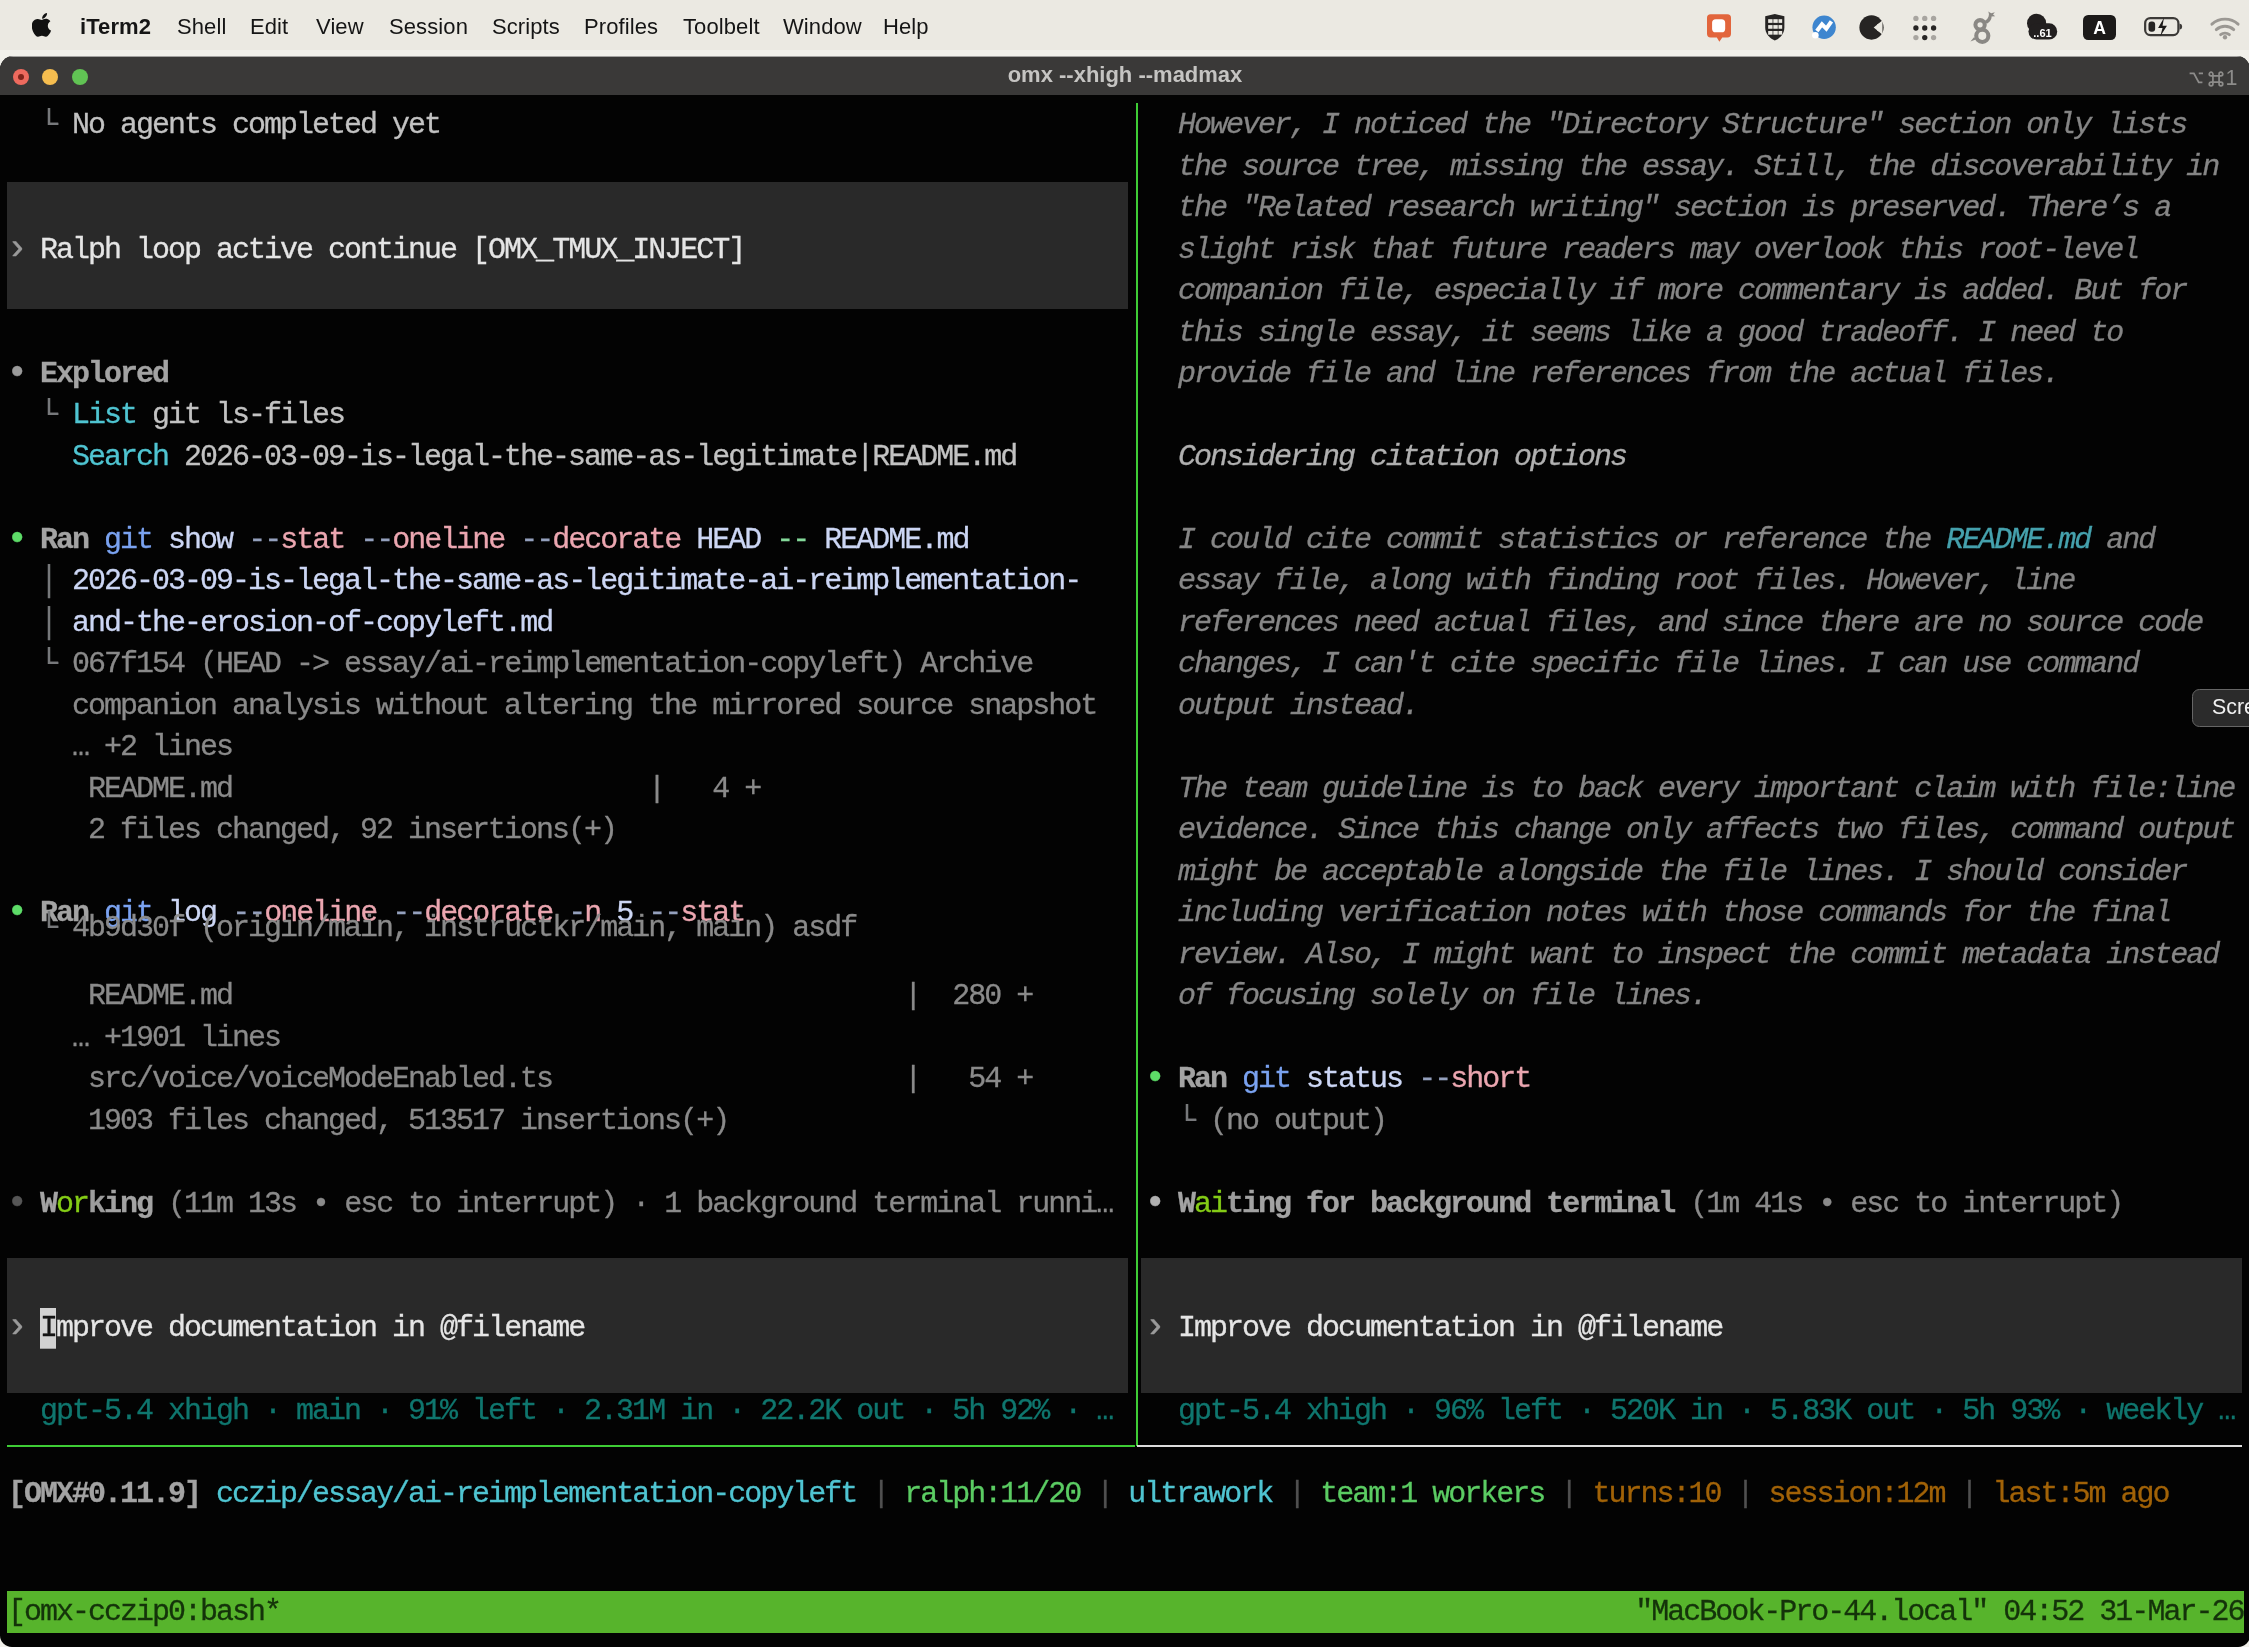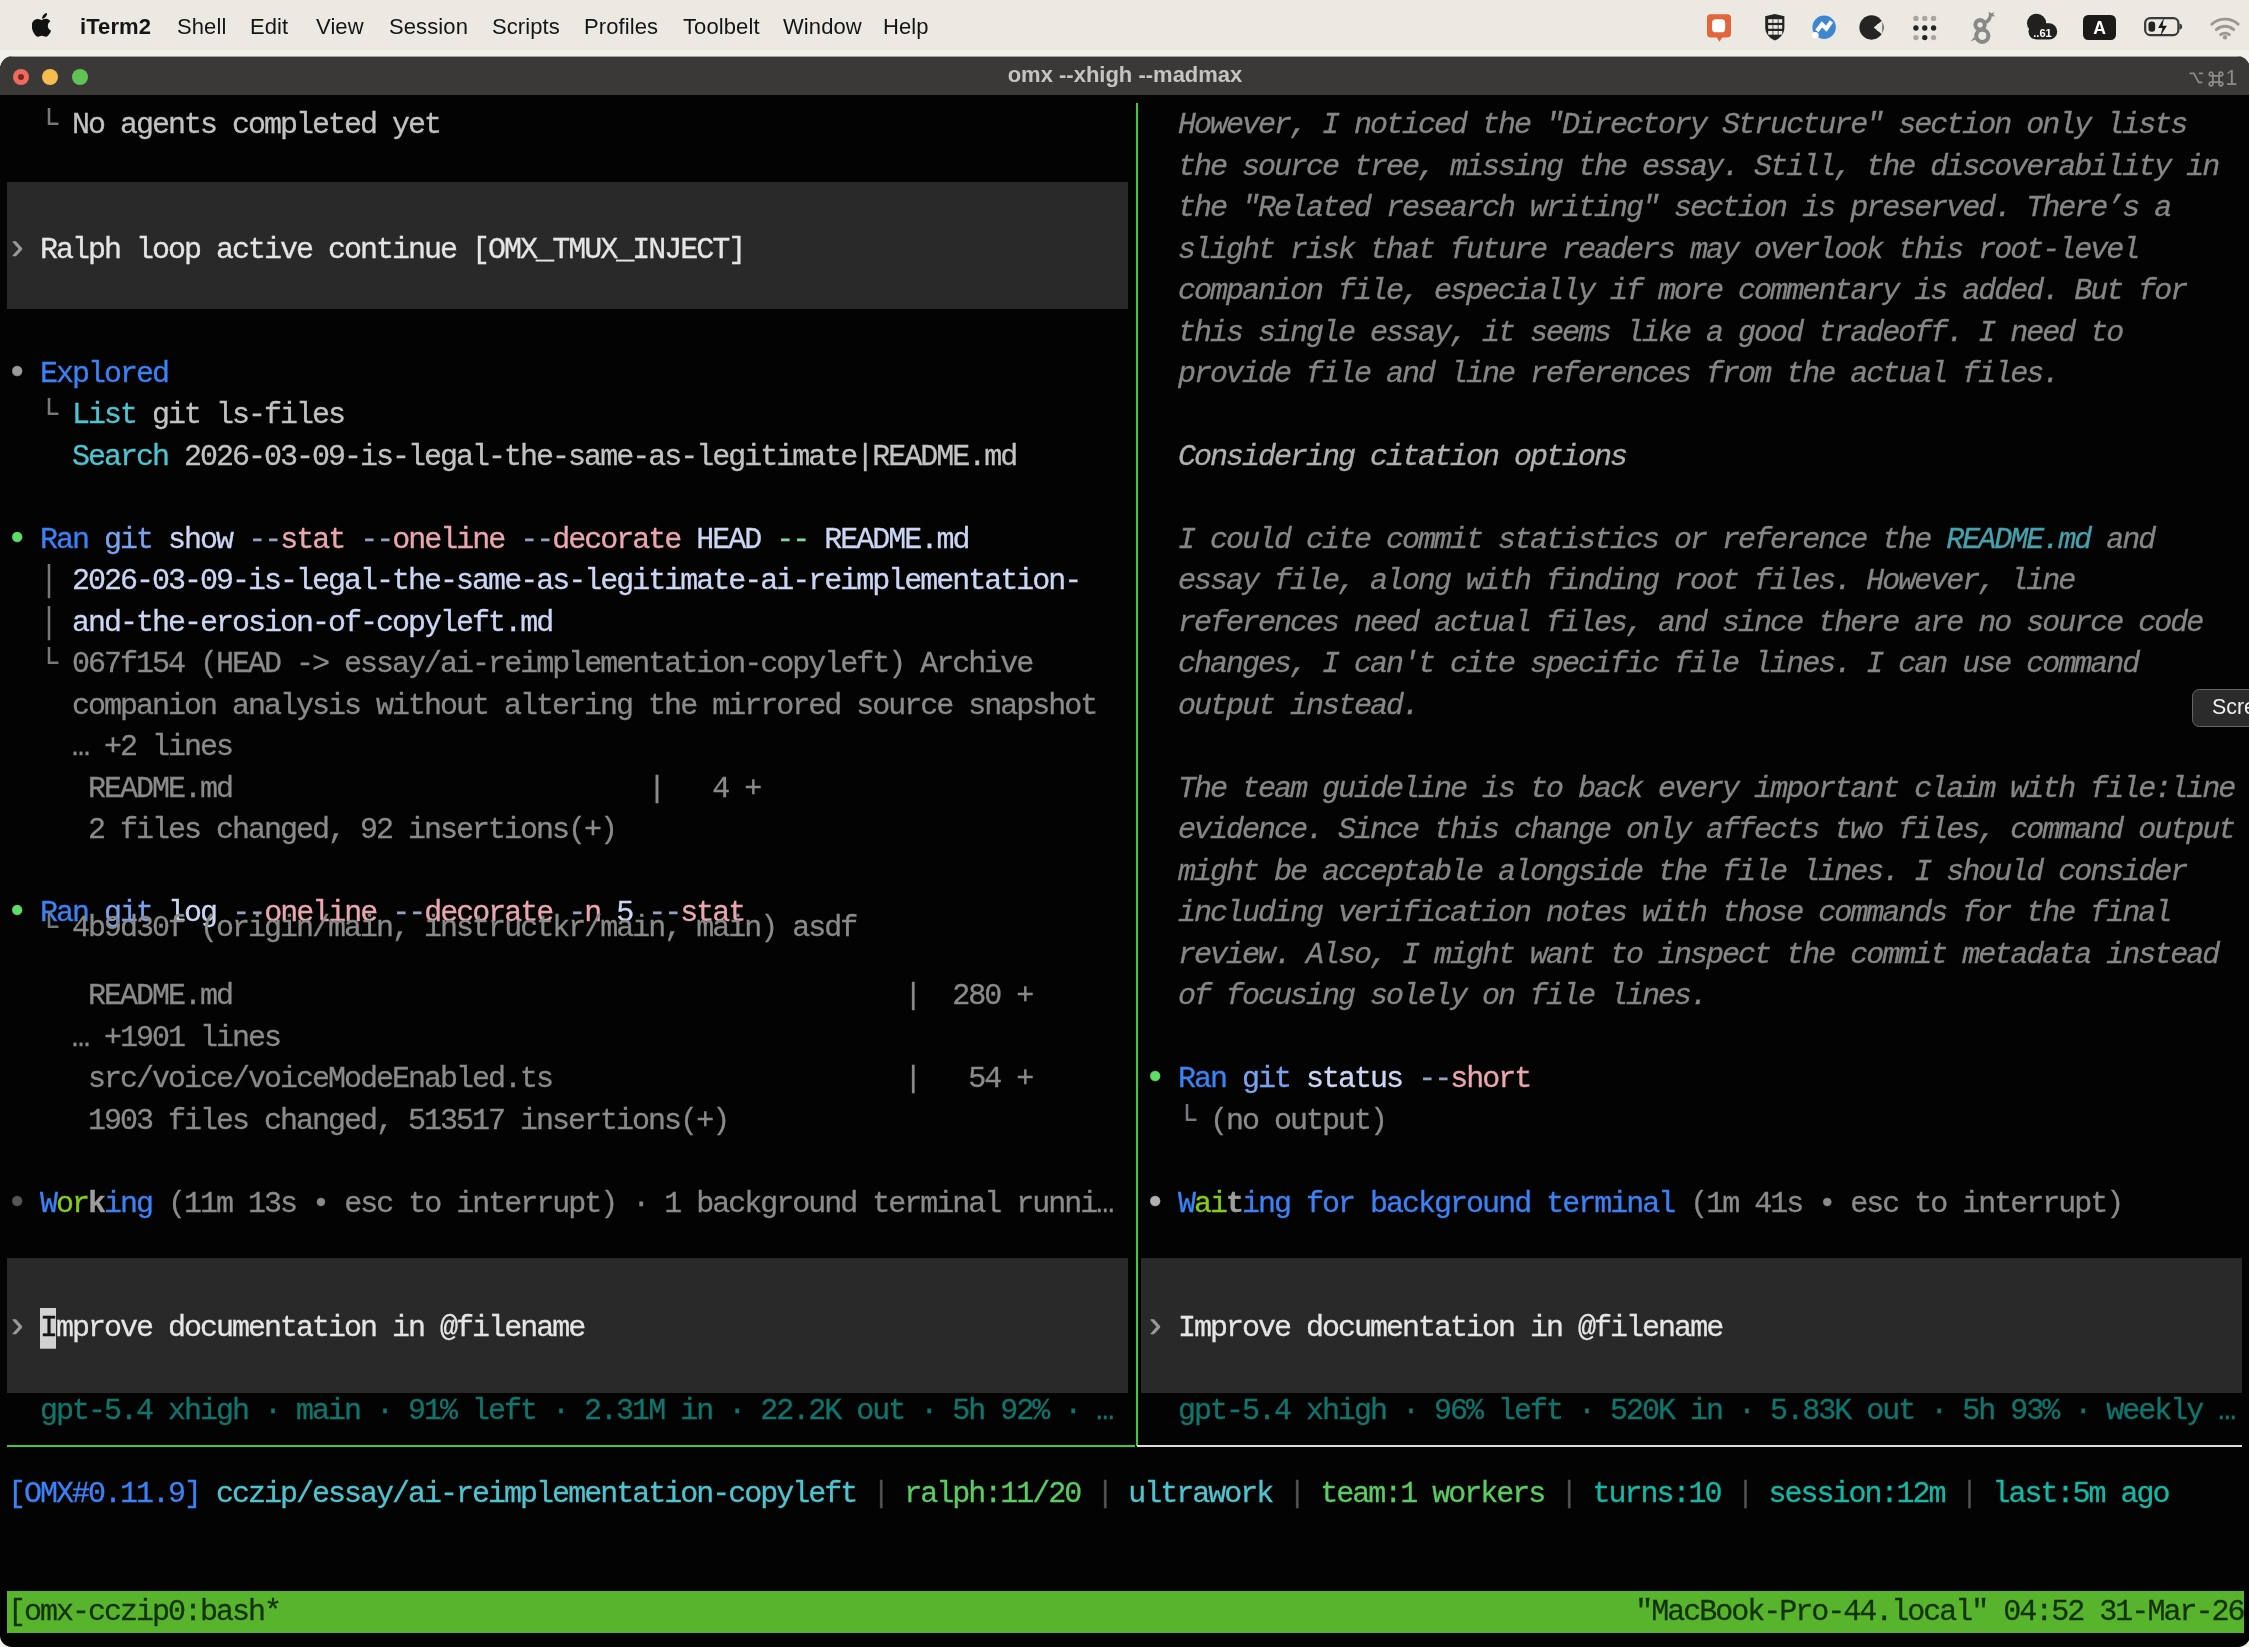--- a/index.html
+++ b/index.html
@@ -11,42 +11,42 @@
 .window{position:absolute;left:0;top:56px;width:2250px;height:1591px;background:#030303;
   border-radius:13.3px 13.3px 11.8px 11.8px;overflow:hidden}
 .titlebar{position:absolute;left:0;top:0;width:2250px;height:39px;background:#3a3938;
   border-top:1.5px solid #a3a2a0;box-sizing:border-box}
 .tl{position:absolute;top:11.8px;width:16px;height:16px;border-radius:50%}
 .title{position:absolute;top:5.2px;width:2250px;text-align:center;font-weight:bold;font-size:22px;color:#c5c4c2}
 .kbd{position:absolute;top:8.9px;right:16px;color:#8d8c8a;font-size:21.4px}
 .term{position:absolute;left:0;top:39px;width:2250px;height:1552px}
 .row{position:absolute;white-space:pre;font-family:"Liberation Mono",monospace;
   font-size:30px;line-height:41px;letter-spacing:-2px;color:#c2c2c2;-webkit-text-stroke:0.3px currentColor}
-.w{color:#3b82f6;font-weight:normal}
+.w{color:#a3a3a3;font-weight:bold}
 .g{color:#8a8a8a}
 .t{color:#c2c2c2}
 .t2{color:#e5e5e5}
 .dim{color:#77797b}
 .cy{color:#4fc4d1}
 .bl{color:#7aa2f0}
 .lv{color:#ccd6f4}
 .pk{color:#eba6b0}
 .fd{color:#94a0bd}
 .gn{color:#5ddc68}
 .gn2{color:#5bcc63}
 .sg{color:#84d99a}
 .bu{color:#9a9a9a}
 .bw{color:#b0b0b0}
 .pr{color:#9a9a9a}
 .pr,.bu,.buW,.bw,.gn{display:inline-block;transform:scale(1.22);transform-origin:50% 55%}
 .shA{color:#84cc16;font-weight:normal}
 .shB{color:#9d9d9d;font-weight:bold}
 .buW{color:#565656}
 .sl{color:#0f766e}
-.sl2{color:#14b8a6}
+.sl2{color:#a16207}
 .sep{color:#505050}
 .it{font-style:italic;color:#868686}
 .bi{font-style:italic;font-weight:normal;color:#b0b0b0}
 .itc{font-style:italic;color:#45a1ad}
 .cur{background:#d2d2d2;color:#151515;box-shadow:0 -3px 0 #d2d2d2,0 3.7px 0 #d2d2d2}
 .inbox{position:absolute;background:#292929}
 </style></head>
 <body>
 <div class="menubar">
  <svg class="micon" style="left:32px;top:13.3px" width="20" height="24" viewBox="0 0 27 33">

